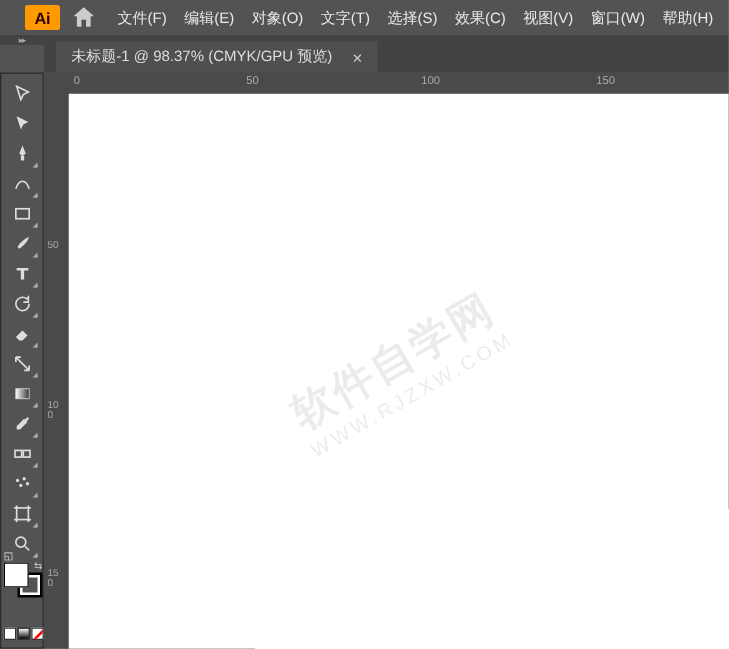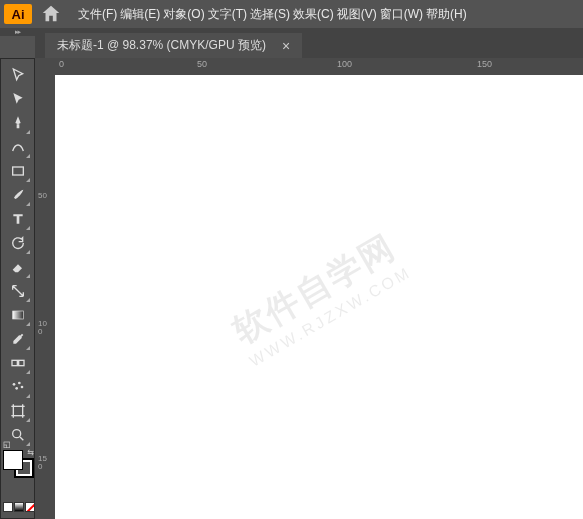--- a/index.html
+++ b/index.html
@@ -11,21 +11,21 @@
   font-size: 12px;
   color: #e0e0e0;
   overflow: hidden;
   position: relative;
 }
 .top-bar {
   height: 28px;
   background: #535353;
   display: flex;
   align-items: center;
-  padding-left: 4px;
+  padding-left: 20px;
 }
 .ai-logo {
   width: 28px;
   height: 20px;
   background: #ff9a00;
   border-radius: 2px;
   display: flex;
   align-items: center;
   justify-content: center;
   color: #310000;
@@ -34,21 +34,21 @@
   margin-right: 8px;
 }
 .home-icon {
   width: 22px;
   height: 22px;
   display: flex;
   align-items: center;
   justify-content: center;
   margin-right: 16px;
 }
-.menu { display: flex; gap: 3px; }
+.menu { display: flex; gap: 14px; }
 .menu-item {
   color: #e8e8e8;
   font-size: 12px;
   cursor: default;
 }
 .expand-row {
   position: absolute;
   top: 28px;
   left: 0;
   width: 35px;

